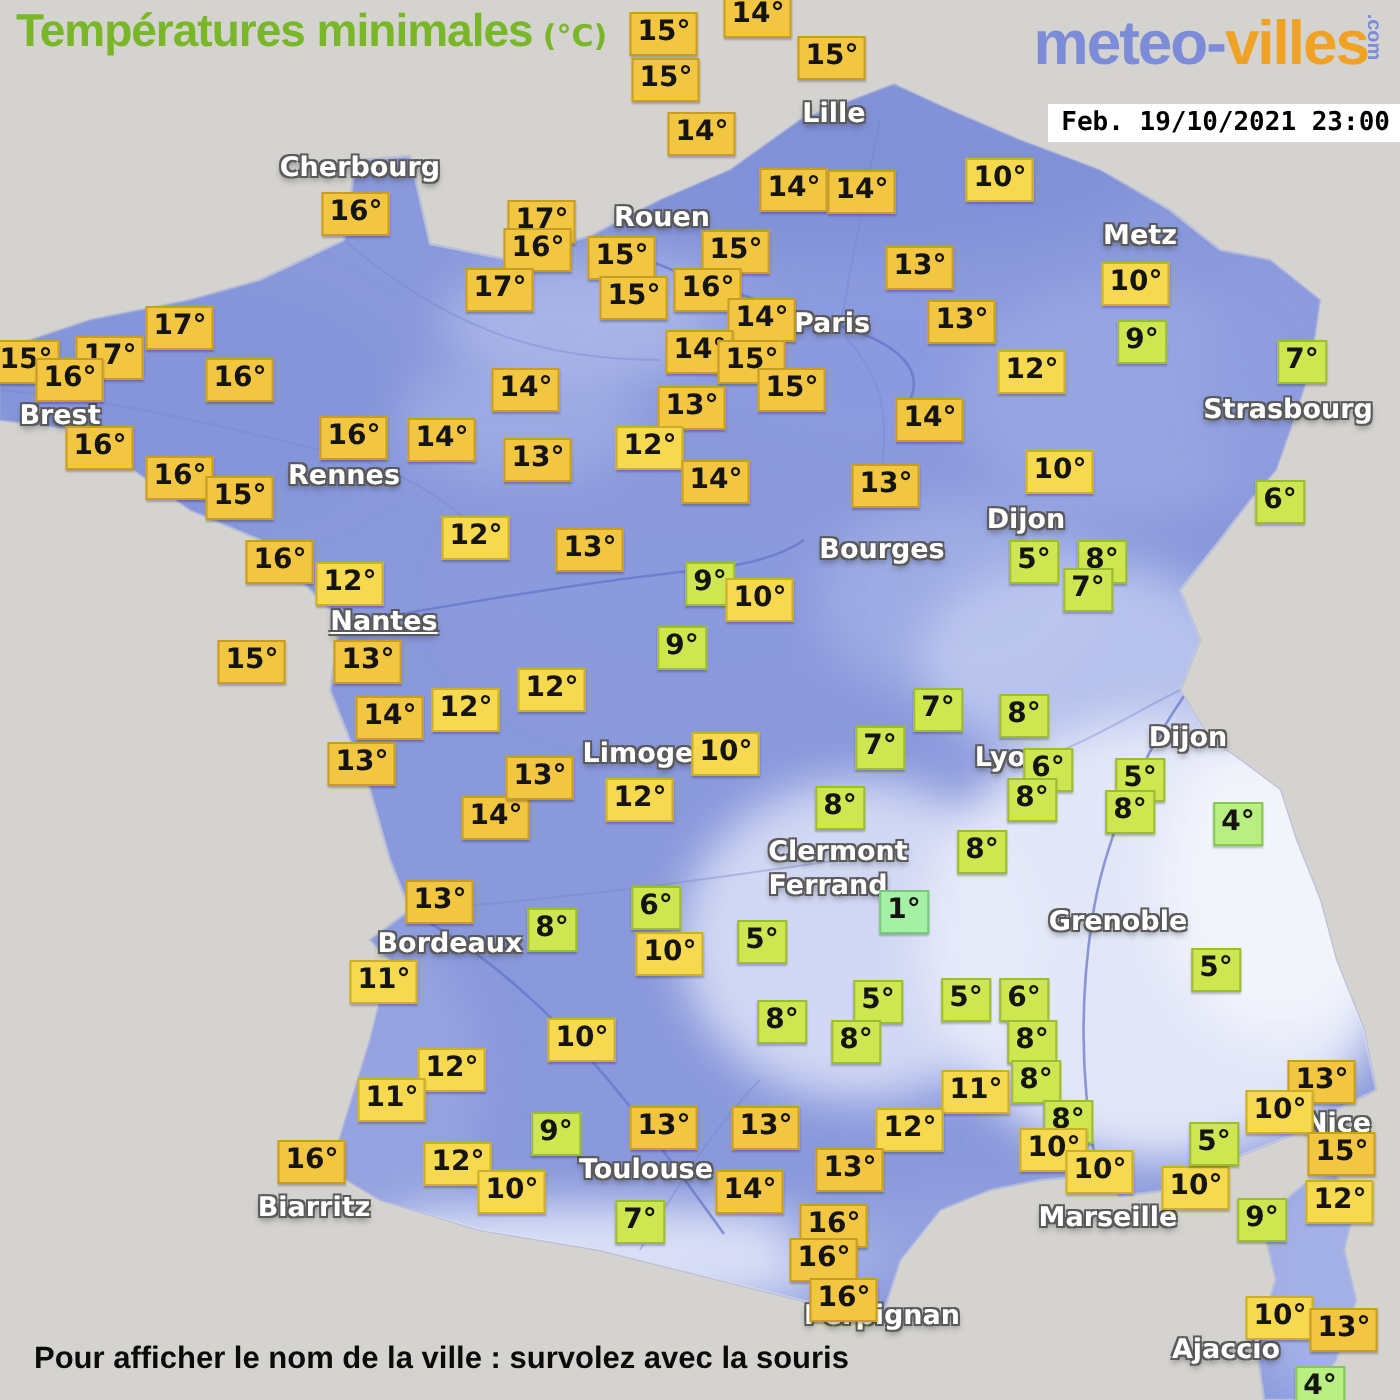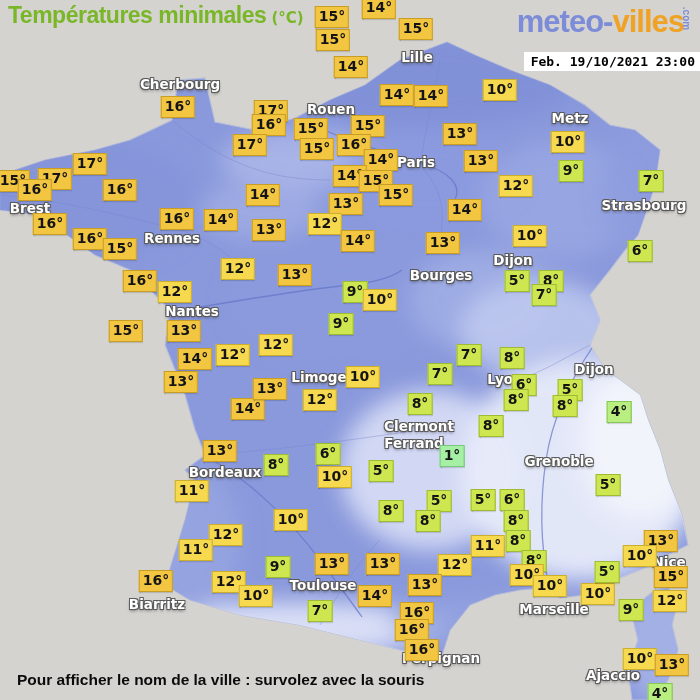--- a/index.html
+++ b/index.html
@@ -115,21 +115,21 @@
 
   <div id="labels">
       <div class="city" style="left: 180px; top: 84px;">Cherbourg</div>
       <div class="city" style="left: 417px; top: 57px;">Lille</div>
       <div class="city" style="left: 331px; top: 109px;">Rouen</div>
       <div class="city" style="left: 416px; top: 162px;">Paris</div>
       <div class="city" style="left: 570px; top: 118px;">Metz</div>
       <div class="city" style="left: 644px; top: 205px;">Strasbourg</div>
       <div class="city" style="left: 30px; top: 208px;">Brest</div>
       <div class="city" style="left: 172px; top: 238px; text-align: center;">Rennes</div>
-      <div class="city" style="left: 192px; top: 311px;">Nantes</div>
+      <div class="city" style="left: 192px; top: 311px; text-decoration: underline;">Nantes</div>
       <div class="city" style="left: 401px; top: 275px; margin-left: 40px;">Bourges</div>
       <div class="city" style="left: 513px; top: 260px;">Dijon</div>
       <div class="city" style="left: 323px; top: 377px;">Limoges</div>
       <div class="city" style="left: 505px; top: 379px;">Lyon</div>
       <div class="city" style="left: 594px; top: 369px;">Dijon</div>
       <div class="city" style="left: 419px; top: 426px;">Clermont</div>
       <div class="city" style="left: 414px; top: 443px;">Ferrand</div>
       <div class="city" style="left: 559px; top: 461px;">Grenoble</div>
       <div class="city" style="left: 225px; top: 472px;">Bordeaux</div>
       <div class="city" style="left: 157px; top: 604px;">Biarritz</div>

